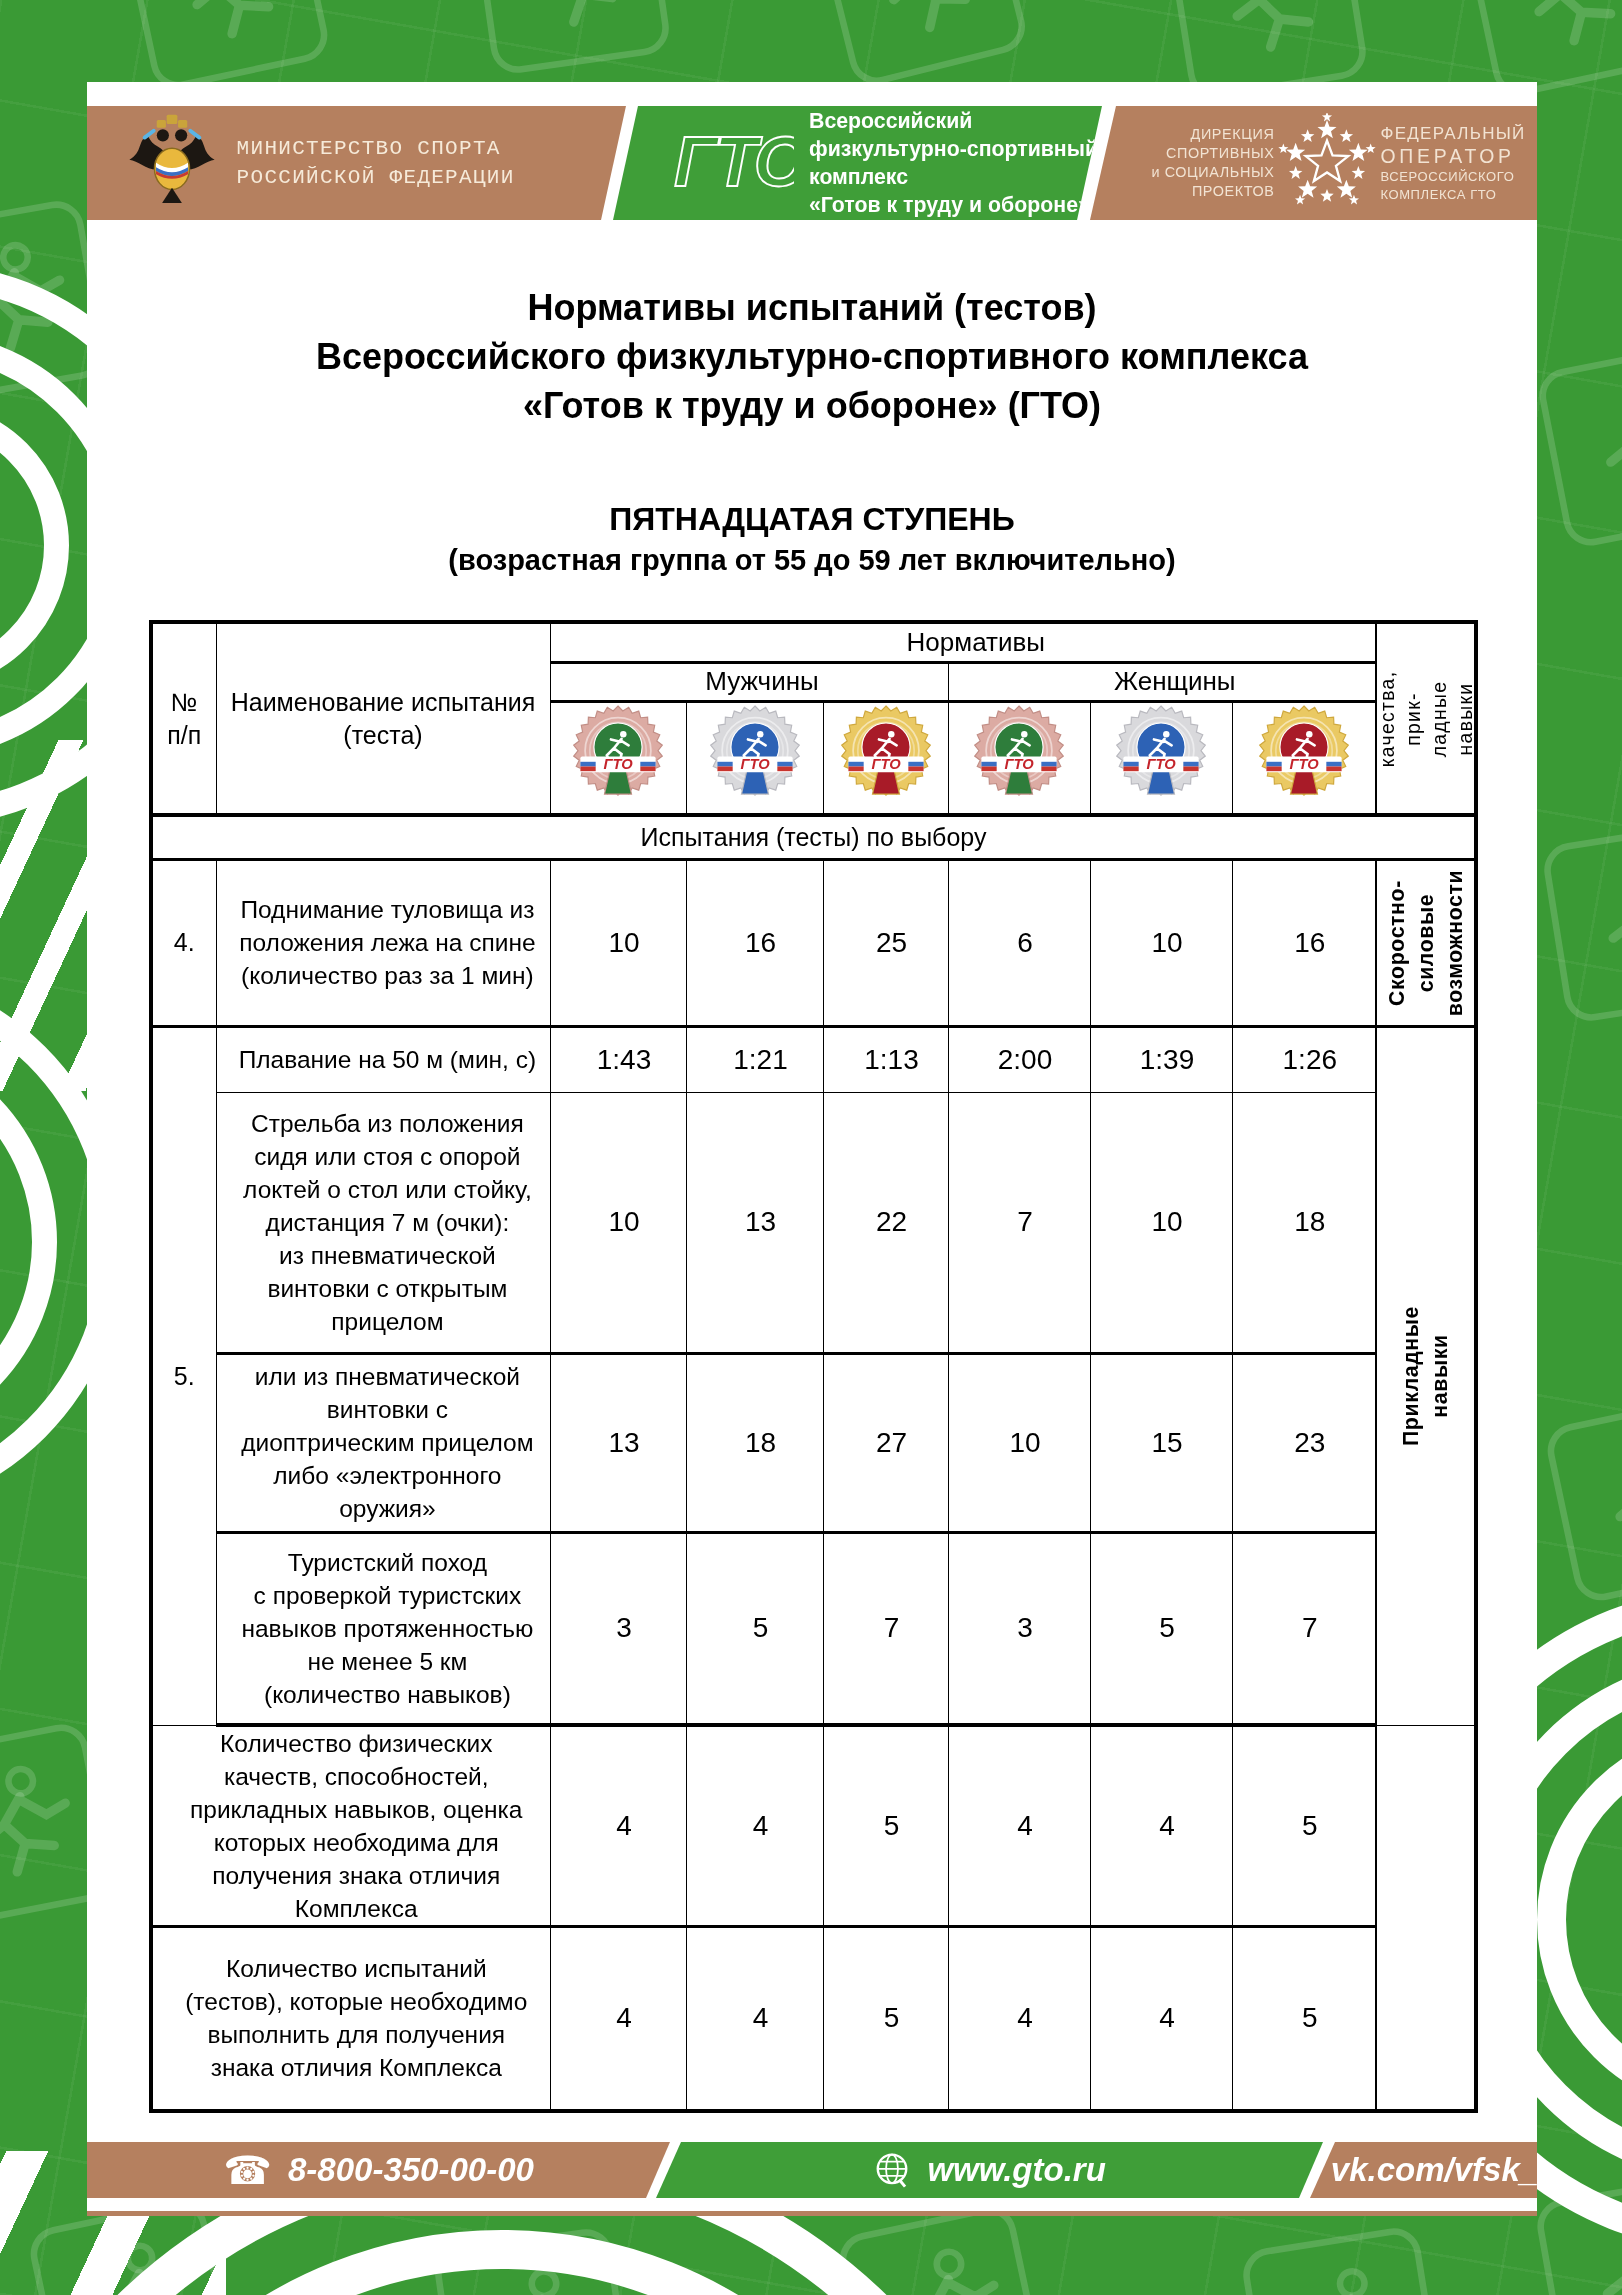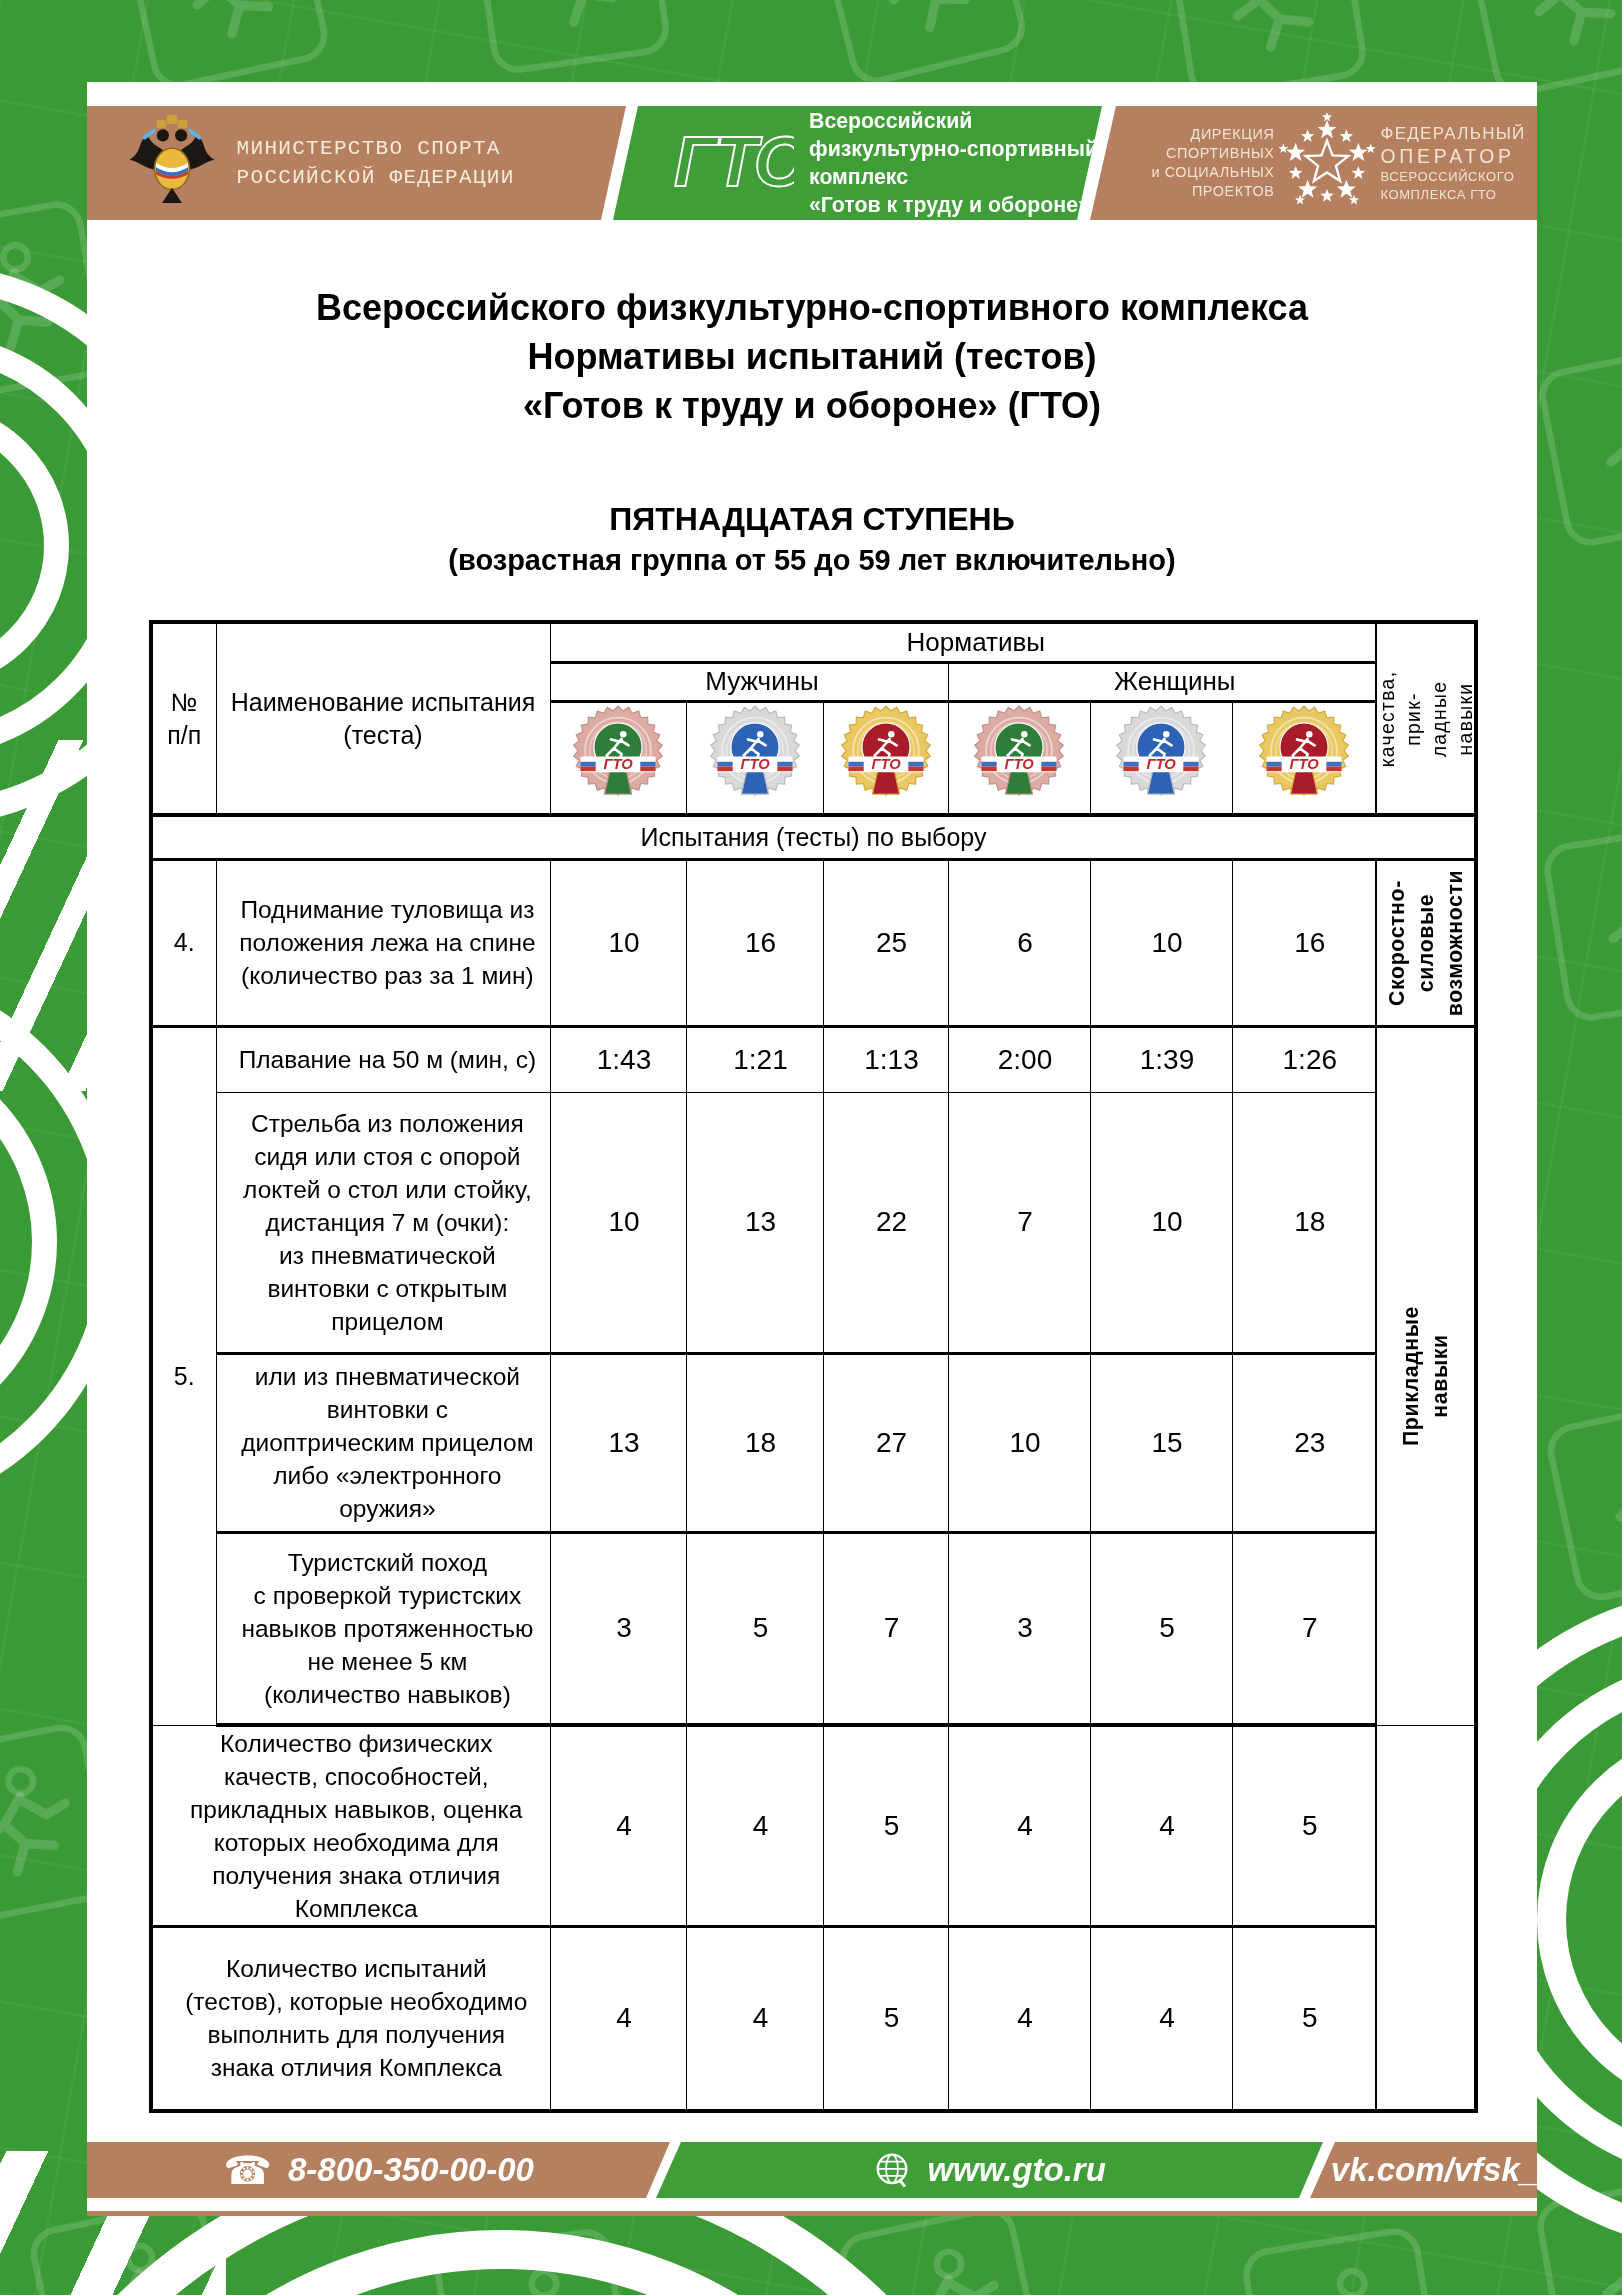--- a/index.html
+++ b/index.html
@@ -286,22 +286,22 @@
       <div class="fed-lines">
         <div class="fed-l1">ФЕДЕРАЛЬНЫЙ</div>
         <div class="fed-l2">ОПЕРАТОР</div>
         <div class="fed-l3">ВСЕРОССИЙСКОГО</div>
         <div class="fed-l4">КОМПЛЕКСА ГТО</div>
       </div>
     </div>
   </div>
 
   <div class="title">
+    <div>Нормативы испытаний (тестов)</div>
     <div>Всероссийского физкультурно-спортивного комплекса</div>
-    <div>Нормативы испытаний (тестов)</div>
     <div>«Готов к труду и обороне» (ГТО)</div>
   </div>
   <div class="stage">
     <div class="stage-t">ПЯТНАДЦАТАЯ СТУПЕНЬ</div>
     <div class="stage-s">(возрастная группа от 55 до 59 лет включительно)</div>
   </div>
 
   <div class="tbl-wrap">
     <table class="norms">
       <colgroup>

